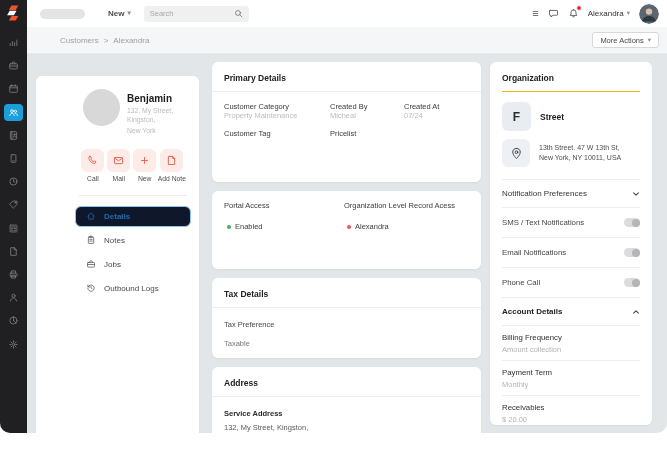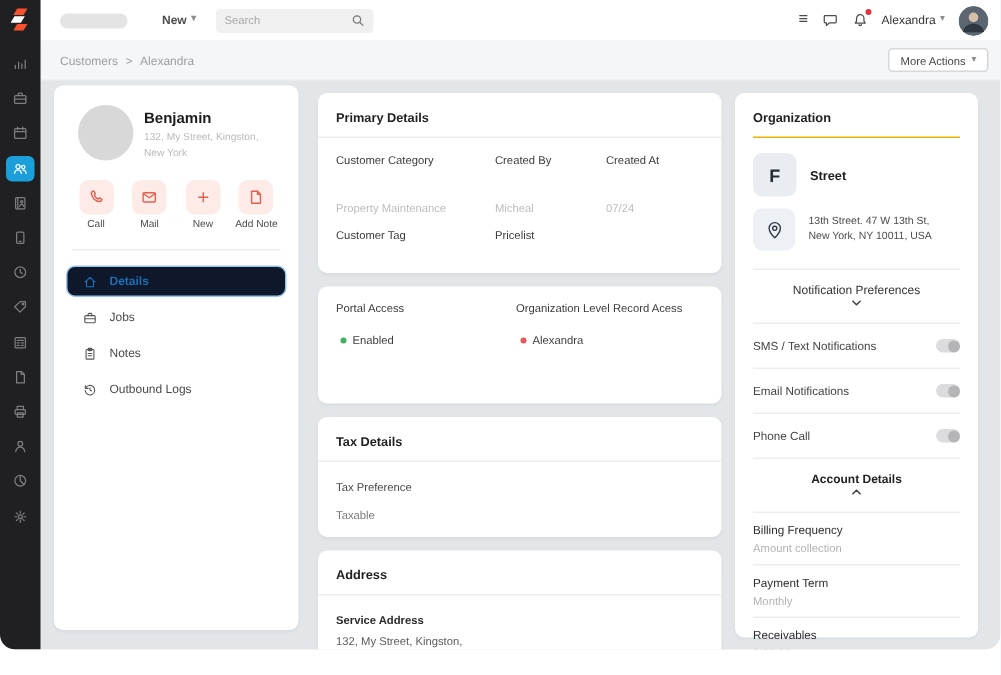--- a/index.html
+++ b/index.html
@@ -27,29 +27,29 @@
   .tb-right { margin-left:auto; display:flex; align-items:center; gap:9px; }
   .tb-ham { font-size:11px; color:#4c4c4e; line-height:1; }
   .tb-ic { position:relative; display:flex; }
   .tb-ic svg { width:11px; height:11px; fill:none; stroke:#4c4c4e; stroke-width:1.2; stroke-linecap:round; stroke-linejoin:round; }
   .badge { position:absolute; top:-3px; right:-3px; width:6px; height:6px; border-radius:50%; background:#e03241; border:1px solid #fff; }
   .tb-user { display:flex; align-items:center; gap:3px; font-size:8px; color:#343436; }
   .avatar { width:20px; height:20px; border-radius:50%; overflow:hidden; flex:none; }
 
   
   .crumbbar { position:absolute; left:27px; right:0; top:27px; height:27px; background:#f5f6f7; border-bottom:1px solid #e9eaec; display:flex; align-items:center; padding:0 8px 0 13px; }
-  .crumb { display:flex; align-items:flex-start; gap:5px; font-size:8px; color:#9b9ea1; }
+  .crumb { display:flex; align-items:flex-start; gap:5px; font-size:8px; color:#9b9ea1;margin-left:20px; }
   .more-actions { margin-left:auto; height:16px; background:#fff; border:1px solid #d6d8da; border-radius:3px; display:flex; align-items:center; gap:4px; padding:0 7px; font-size:7.5px; color:#47474a; cursor:default; }
 
   
   .content { position:absolute; left:27px; right:0; top:54px; bottom:0; }
   .card { background:#fff; border-radius:6px; box-shadow:0 1px 2px rgba(30,40,50,.06); }
 
   
-  .left-card { position:absolute; left:9px; top:3px; width:163px; height:363px; }
+  .left-card { position:absolute; left:9px; top:22px; width:163px; height:363px;padding-left:31px; }
   .p-head { display:flex; gap:7px; padding:13px 8px 0 16px; }
   .p-avatar { width:37px; height:37px; border-radius:50%; background:#d8d8d9; flex:none; }
   .p-name { font-size:10px; font-weight:bold; color:#1c1c1e; margin-top:4px; }
   .p-addr { font-size:6.8px; line-height:1.35; color:#b9babc; margin-top:2px; }
   .qa-row { display:flex; justify-content:space-between; padding:13px 13px 0; }
   .qa { width:30px; display:flex; flex-direction:column; align-items:center; gap:3px; cursor:default; }
   .qa-btn { width:23px; height:23px; border-radius:6px; background:#fcebe7; display:flex; align-items:center; justify-content:center; }
   .qa-btn svg { width:11px; height:11px; fill:none; stroke:#e4604e; stroke-width:1.2; stroke-linecap:round; stroke-linejoin:round; }
   .qa-label { font-size:6.8px; color:#4e4e50; white-space:nowrap; }
   .p-divider { border-top:1px solid #ededee; margin:13px 12px 0; }
@@ -59,42 +59,42 @@
   .nav-item.active { background:#0f172a; border-color:#93c5ec; color:#1a6fb5; font-weight:bold; }
   .nav-item.active svg { stroke:#1a6fb5; }
 
   
   .mid-col { position:absolute; left:185px; top:8px; width:269px; display:flex; flex-direction:column; gap:9px; }
   .card-title { font-size:8.5px; font-weight:bold; color:#222; padding:11px 12px 8px; border-bottom:1px solid #ededee; }
   .grid { display:grid; padding:10px 12px 0; }
   .g3 { grid-template-columns:106px 74px 1fr; }
   .g2 { grid-template-columns:120px 1fr; }
   .flabel { font-size:7.5px; color:#3b3b3d; }
-  .fvalue { font-size:7.5px; color:#bcbcbe; margin-top:23px; }
+  .fvalue { font-size:7.5px; color:#bcbcbe; margin-top:0; }
   .status { display:flex; align-items:center; gap:4px; margin-top:12px; padding-left:3px; font-size:7.5px; color:#3d3d3f; }
   .dot { width:4px; height:4px; border-radius:50%; flex:none; }
   .dot.green { background:#44b05b; }
   .dot.red { background:#e8565e; }
   .tax-label { font-size:7.5px; color:#48484a; padding:12px 12px 0; }
   .tax-value { font-size:7.5px; color:#77777a; padding:10px 12px 0; }
   .addr-label { font-size:7.5px; font-weight:bold; color:#2b2b2d; padding:12px 12px 0; }
   .addr-line { font-size:7.5px; color:#5b5b5e; padding:0 12px; line-height:1.4; }
   .addr-line.first { padding-top:5px; }
 
   
   .right-card { position:absolute; left:463px; top:8px; width:162px; height:363px; padding:0 12px; }
   .rc-title { font-size:8.5px; font-weight:bold; color:#222; padding:11px 0 8px; border-bottom:1px solid #eab308; }
   .org-row { display:flex; align-items:center; gap:9px; margin-top:10px; }
   .org-avatar { width:29px; height:29px; border-radius:6px; background:#e9edf2; display:flex; align-items:center; justify-content:center; font-size:12px; font-weight:bold; color:#232c37; flex:none; }
   .org-name { font-size:8.5px; font-weight:bold; color:#1d1d1f; }
   .org-pin { width:28px; height:28px; border-radius:6px; background:#edf0f4; display:flex; align-items:center; justify-content:center; flex:none; }
   .org-pin svg { width:13px; height:13px; fill:none; stroke:#2b3440; stroke-width:1.1; stroke-linecap:round; stroke-linejoin:round; }
   .org-addr { font-size:7px; color:#4d4d50; line-height:1.4; }
   .rc-divider { border-top:1px solid #ededee; margin-top:12px; }
-  .sec-head { display:flex; align-items:center; justify-content:space-between; padding:9px 0; border-bottom:1px solid #ededee; font-size:8px; color:#343436; cursor:default;flex-direction:column; }
+  .sec-head { display:flex; align-items:center; justify-content:space-between; padding:9px 0; border-bottom:1px solid #ededee; font-size:8px; color:#343436; cursor:default; }
   .sec-head.bold { font-weight:bold; color:#222; }
   .sec-head svg { width:8px; height:8px; fill:none; stroke:#444; stroke-width:1.3; stroke-linecap:round; stroke-linejoin:round; }
   .tog-row { display:flex; align-items:center; justify-content:space-between; padding:10px 0; border-bottom:1px solid #ededee; font-size:7.8px; color:#454548; }
   .toggle { width:16px; height:9px; border-radius:5px; background:#dcdcde; position:relative; flex:none; cursor:default; }
   .toggle .knob { position:absolute; top:.5px; right:.5px; width:8px; height:8px; border-radius:50%; background:#b5b5b8; }
   .acct-row { padding:7px 0 6px; border-bottom:1px solid #ededee; }
   .acct-row.last { border-bottom:0; }
   .acct-label { font-size:7.8px; color:#2e2e30; }
   .acct-value { font-size:7.5px; color:#b3b3b6; margin-top:3px; }
 </style>
@@ -309,32 +309,32 @@
       <div class="p-nav">
         <div class="nav-item active">
           <svg viewBox="0 0 16 16">
               <path d="M2.8 8 8 3l5.2 5"></path>
               <path d="M4.3 7v6h7.4V7"></path>
             </svg>
           <span>Details</span>
         </div>
         <div class="nav-item">
           <svg viewBox="0 0 16 16">
-              <rect x="2.5" y="5.5" width="11" height="7.5" rx="1"></rect>
-              <path d="M6 5.5V4a1 1 0 0 1 1-1h2a1 1 0 0 1 1 1v1.5M2.5 8.8h11"></path>
-            </svg>
-          <span>Jobs</span>
-        </div>
-        <div class="nav-item">
-          <svg viewBox="0 0 16 16">
               <rect x="3.8" y="3.2" width="8.4" height="10.3" rx="1"></rect>
               <rect x="6" y="2" width="4" height="2.4" rx=".6"></rect>
               <path d="M6 7.4h4M6 9.8h4"></path>
             </svg>
           <span>Notes</span>
+        </div>
+        <div class="nav-item">
+          <svg viewBox="0 0 16 16">
+              <rect x="2.5" y="5.5" width="11" height="7.5" rx="1"></rect>
+              <path d="M6 5.5V4a1 1 0 0 1 1-1h2a1 1 0 0 1 1 1v1.5M2.5 8.8h11"></path>
+            </svg>
+          <span>Jobs</span>
         </div>
         <div class="nav-item">
           <svg viewBox="0 0 16 16">
               <path d="M3.3 6.2A5.1 5.1 0 1 1 2.9 8.6"></path>
               <path d="M3 3.2v3h3"></path>
               <path d="M8 5.6V8l1.7 1"></path>
             </svg>
           <span>Outbound Logs</span>
         </div>
       </div>

